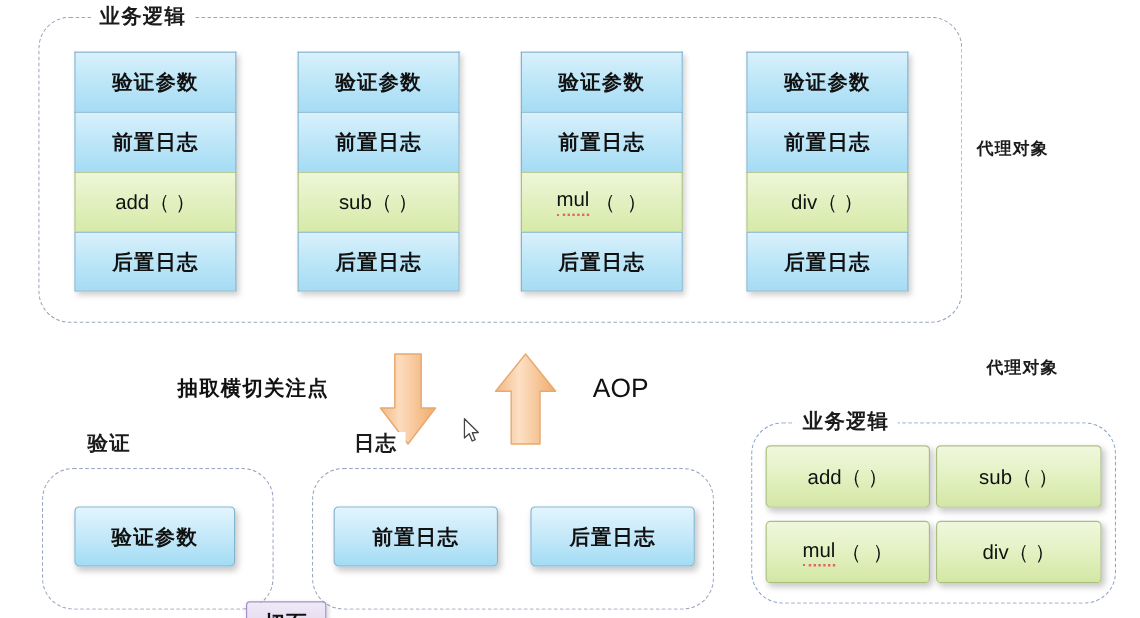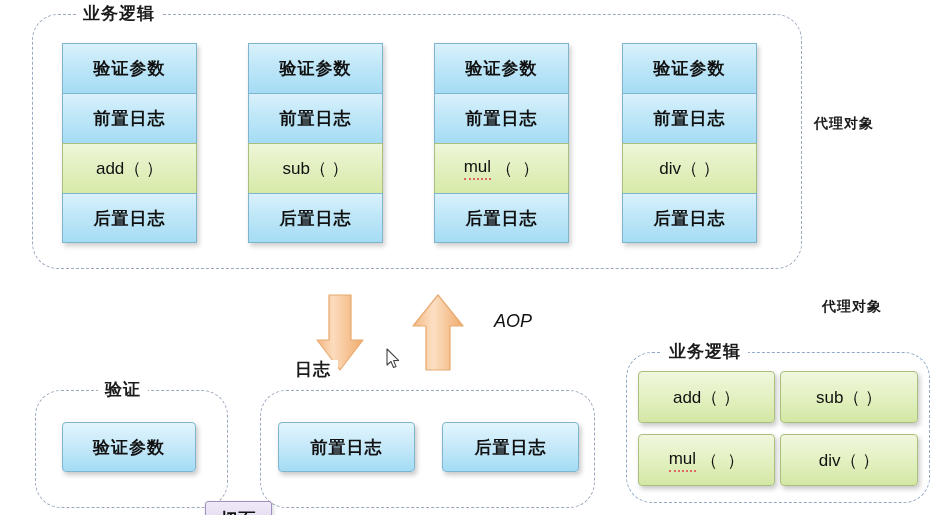--- a/index.html
+++ b/index.html
@@ -122,21 +122,21 @@
 
   .cursor{position:absolute;pointer-events:none;}
   .mid-label{
     position:absolute;
     font-size:17px;
     font-weight:bold;
     color:#111;
     letter-spacing:1px;
     white-space:nowrap;
   }
-  .mid-label.latin{font-weight:normal;letter-spacing:0;font-size:18px;font-style:italic;}
+  .mid-label.latin{font-weight:normal;letter-spacing:0;font-size:22px;}
 </style>
 </head>
 <body>
 
 <div id="stage">
 
   <div class="dashed-box" style="left:32px;top:14px;width:770px;height:255px;"></div>
   <div class="group-label" style="left:76px;top:4px;">业务逻辑</div>
   <div class="outside-label" style="left:814px;top:115px;">代理对象</div>
 
@@ -163,20 +163,21 @@
     <div class="cell">后置日志</div>
   </div>
 
   <div class="col" style="left:622px;top:43px;">
     <div class="cell">验证参数</div>
     <div class="cell">前置日志</div>
     <div class="cell green">div（ ）</div>
     <div class="cell">后置日志</div>
   </div>
 
+  <div class="mid-label" style="left:148px;top:312px;">抽取横切关注点</div>
 
   <div class="mid-label latin" style="left:494px;top:311px;">AOP</div>
 
   <svg class="arrow" style="left:314px;top:292px;" width="52" height="82" viewBox="0 0 52 82">
     <defs>
       <linearGradient id="gDown" x1="0" y1="0" x2="1" y2="0">
         <stop offset="0%" stop-color="#f3b884"></stop>
         <stop offset="35%" stop-color="#fcdcbd"></stop>
         <stop offset="100%" stop-color="#f0ab6c"></stop>
       </linearGradient>
@@ -193,21 +194,21 @@
       </linearGradient>
     </defs>
     <path d="M28,3 L53,34 L40,34 L40,78 L16,78 L16,34 L3,34 Z" fill="url(#gUp)" stroke="#e8a96f" stroke-width="1.2" stroke-linejoin="round"></path>
   </svg>
 
   <svg class="cursor" style="left:386px;top:348px;" width="16" height="22" viewBox="0 0 16 22">
     <path d="M1,1 L1,17 L5,13.5 L7.5,19.5 L10,18.4 L7.6,12.6 L12.6,12.4 Z" fill="#ffffff" stroke="#444" stroke-width="1.1" stroke-linejoin="round"></path>
   </svg>
 
   <div class="dashed-box" style="left:35px;top:390px;width:193px;height:118px;"></div>
-  <div class="group-label" style="left:66px;top:380px;margin-left:32px;">验证</div>
+  <div class="group-label" style="left:66px;top:360px;">验证</div>
   <div class="card" style="left:62px;top:422px;width:134px;height:50px;">验证参数</div>
 
   <div class="dashed-box" style="left:260px;top:390px;width:335px;height:118px;"></div>
   <div class="group-label" style="left:288px;top:360px;">日志</div>
   <div class="card" style="left:278px;top:422px;width:137px;height:50px;">前置日志</div>
   <div class="card" style="left:442px;top:422px;width:137px;height:50px;">后置日志</div>
 
   <div class="chip" style="left:205px;top:477px;width:67px;height:36px;">切面</div>
 
   <div class="outside-label" style="left:822px;top:298px;">代理对象</div>

